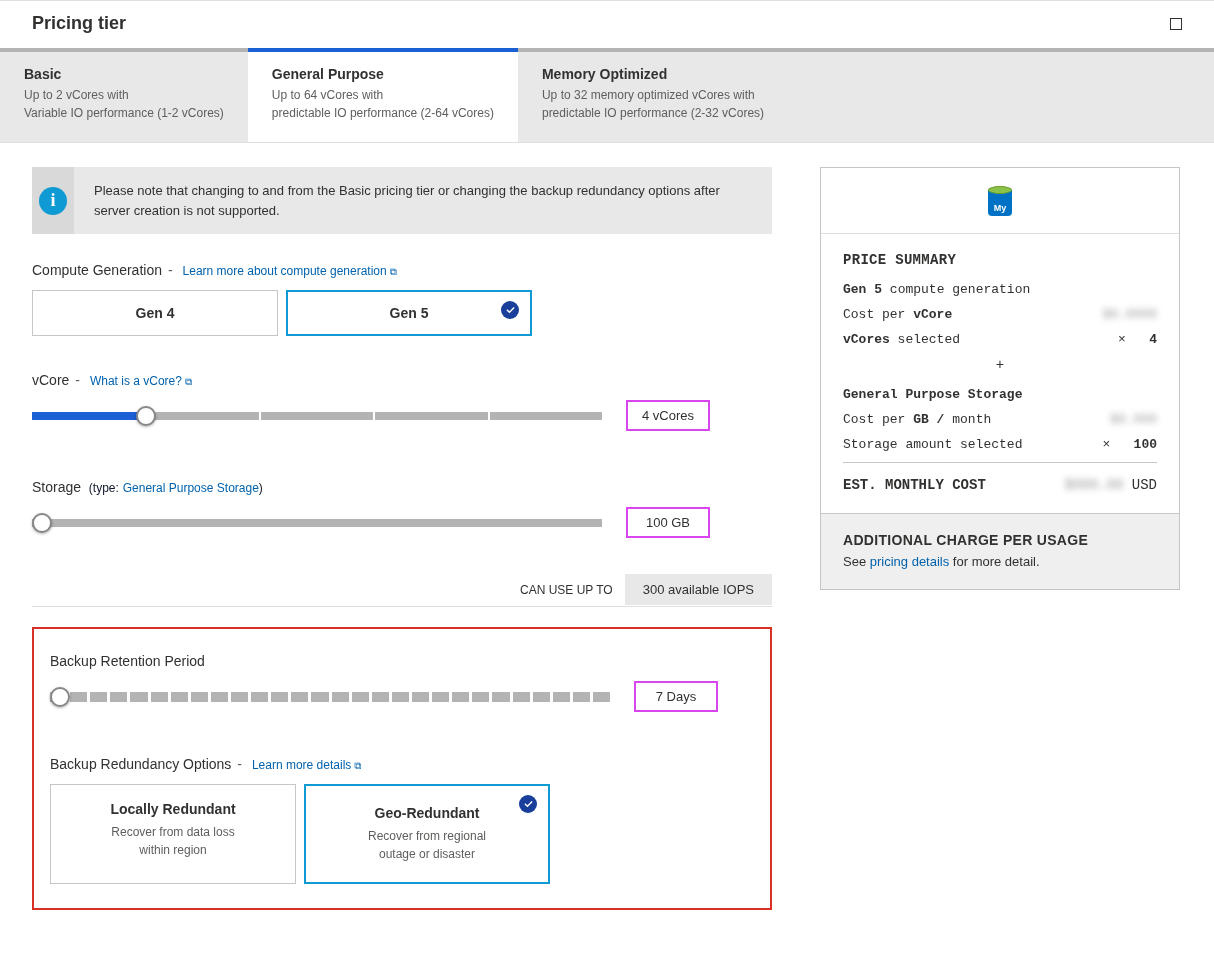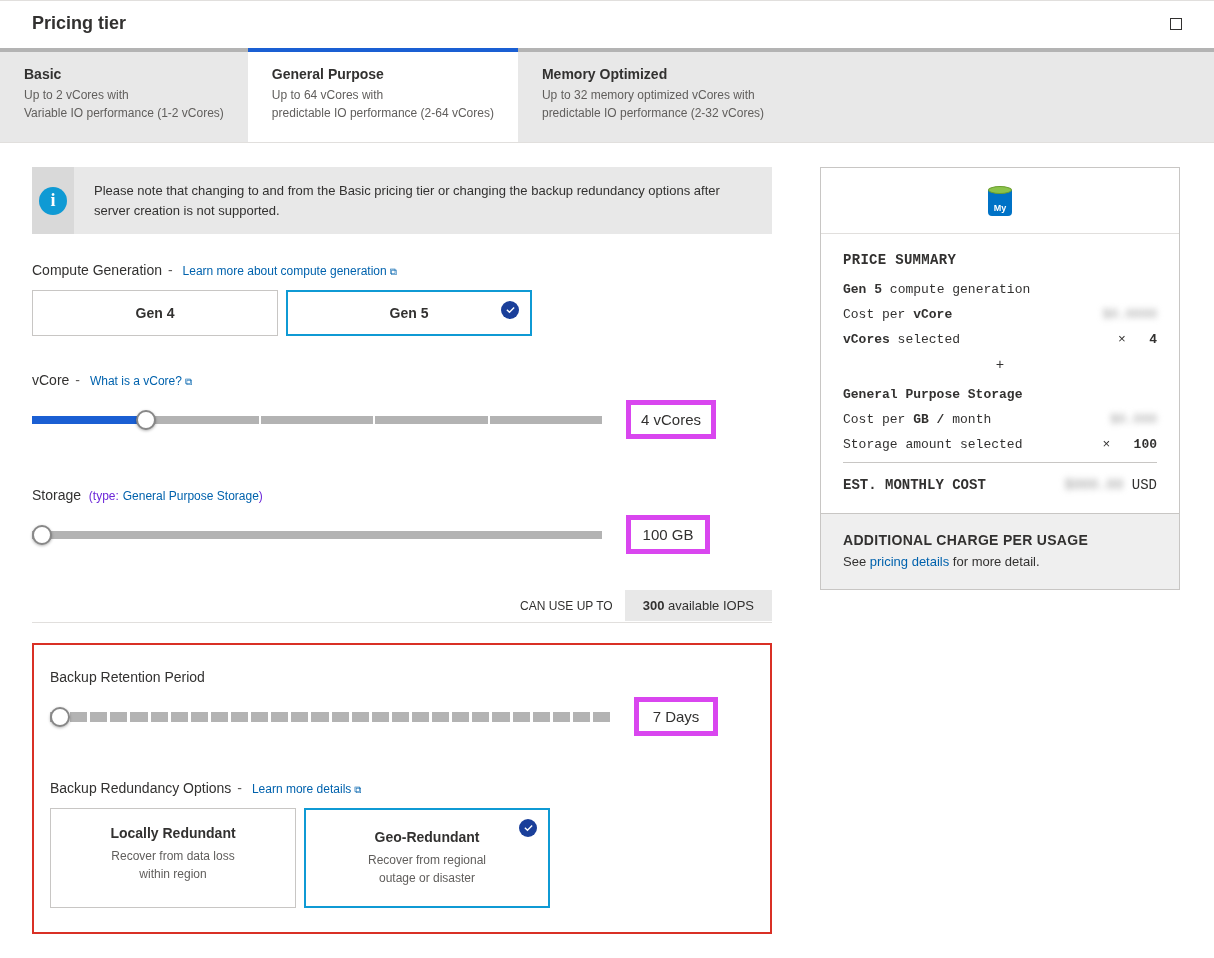--- a/index.html
+++ b/index.html
@@ -35,36 +35,36 @@
 .option-row { display:flex; gap: 8px; margin-bottom: 36px; }
 .option-card { position: relative; border: 1px solid #c8c6c4; padding: 14px 0; text-align:center; width: 246px; cursor:pointer; background:#fff; }
 .option-card.selected { border: 1px solid #0f9ad4; box-shadow: 0 0 0 1px #0f9ad4 inset; }
 .option-card .title { font-weight:600; font-size:14px; }
 .option-card .desc { font-size:12px; color:#605e5c; margin-top:6px; line-height:1.5; }
 .check { position:absolute; top:10px; right:12px; width:18px; height:18px; border-radius:50%; background:#1a3f9a; display:flex; align-items:center; justify-content:center; }
 .check svg { width:11px; height:11px; fill:#fff; }
 
 .slider-row { display:flex; align-items:center; gap: 24px; margin-bottom: 10px; }
 .slider-track-wrap { flex:1; position:relative; }
-.value-box { border:5px solid #d946ef; padding:6px 10px; min-width:84px; text-align:center; font-size:15px; }
+.value-box { border:2px solid #d946ef; padding:6px 10px; min-width:84px; text-align:center; font-size:13px; }
 
 
 .vcore-track { display:flex; gap:2px; height:8px; }
 .vcore-seg { flex:1; background:#b3b3b3; }
 .vcore-seg.fill { background:#1a5fd3; }
 .vcore-thumb { position:absolute; top:-6px; width:20px; height:20px; border-radius:50%; background:#fff; border:2px solid #888; box-shadow:0 1px 3px rgba(0,0,0,.3); transform:translateX(-50%); }
 
 
 .storage-track { height:8px; background:#b3b3b3; position:relative; }
 .storage-thumb { position:absolute; top:-6px; left:10px; width:20px; height:20px; border-radius:50%; background:#fff; border:2px solid #888; box-shadow:0 1px 3px rgba(0,0,0,.3); transform:translateX(-50%); }
 
 .storage-note-row { display:flex; justify-content:flex-end; align-items:center; margin: 36px 0 20px; border-bottom:1px solid #e1dfdd; padding-bottom:1px; }
 .storage-note-row .label { font-size:12px; color:#323130; margin-right:12px; }
 .storage-note-row .pill { background:#e8e8e8; padding:8px 18px; font-size:13px; }
-.storage-note-row .pill b { font-weight:700; }
+.storage-note-row .pill b { font-weight:400; }
 
 
 .backup-box { border: 2px solid #d93025; padding: 18px 16px 20px; }
 .backup-box .section-label { margin-top: 6px; }
 
 
 .ret-track { display:flex; gap:3px; height:10px; }
 .ret-seg { flex:1; background:#b3b3b3; }
 .ret-thumb { position:absolute; top:-5px; left:10px; width:20px; height:20px; border-radius:50%; background:#fff; border:2px solid #888; box-shadow:0 1px 3px rgba(0,0,0,.3); transform:translateX(-50%); }
 
@@ -83,21 +83,21 @@
 .extra-charge h3 { font-size:14px; font-weight:700; margin-bottom:6px; letter-spacing:.3px; }
 .extra-charge .txt { font-size:13px; }
 
 .mysql-logo { width:28px; height:30px; position:relative; display:inline-block; }
 .mysql-lid { position:absolute; top:0; left:2px; right:2px; height:8px; border-radius:50%; background:#8bc34a; border:1px solid #6b9e2e; }
 .mysql-body { position:absolute; top:4px; left:2px; right:2px; bottom:0; background:#0072c6; border-radius:0 0 4px 4px; }
 .mysql-text { position:absolute; bottom:3px; width:100%; text-align:center; color:#fff; font-size:9px; font-weight:700; }
 
 .ok-btn { background:#1a5fd3; color:#fff; border:none; padding:8px 40px; font-size:13px; font-weight:600; cursor:pointer; margin: 24px 0 16px 32px; }
 
-.sub-note { font-size:12px; color:#6d28d9; }
+.sub-note { font-size:12px; color:#0f172a; }
 </style>
 </head>
 <body>
 
 <div class="page">
   <div class="header">
     <h1>Pricing tier</h1>
     <div class="maximize"></div>
   </div>
 

